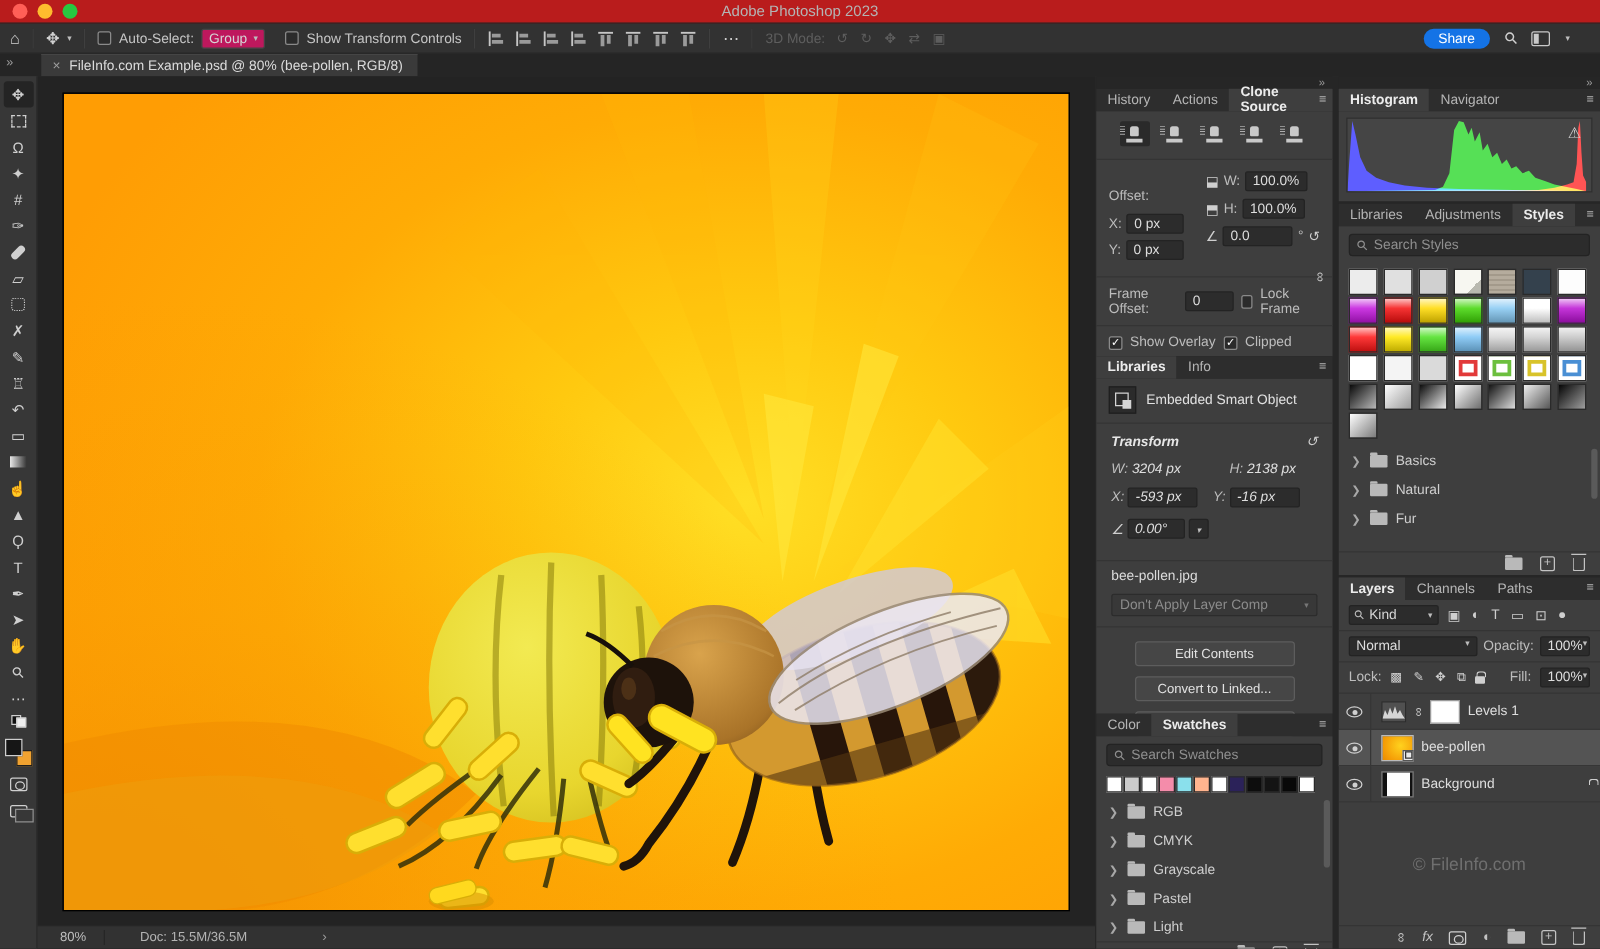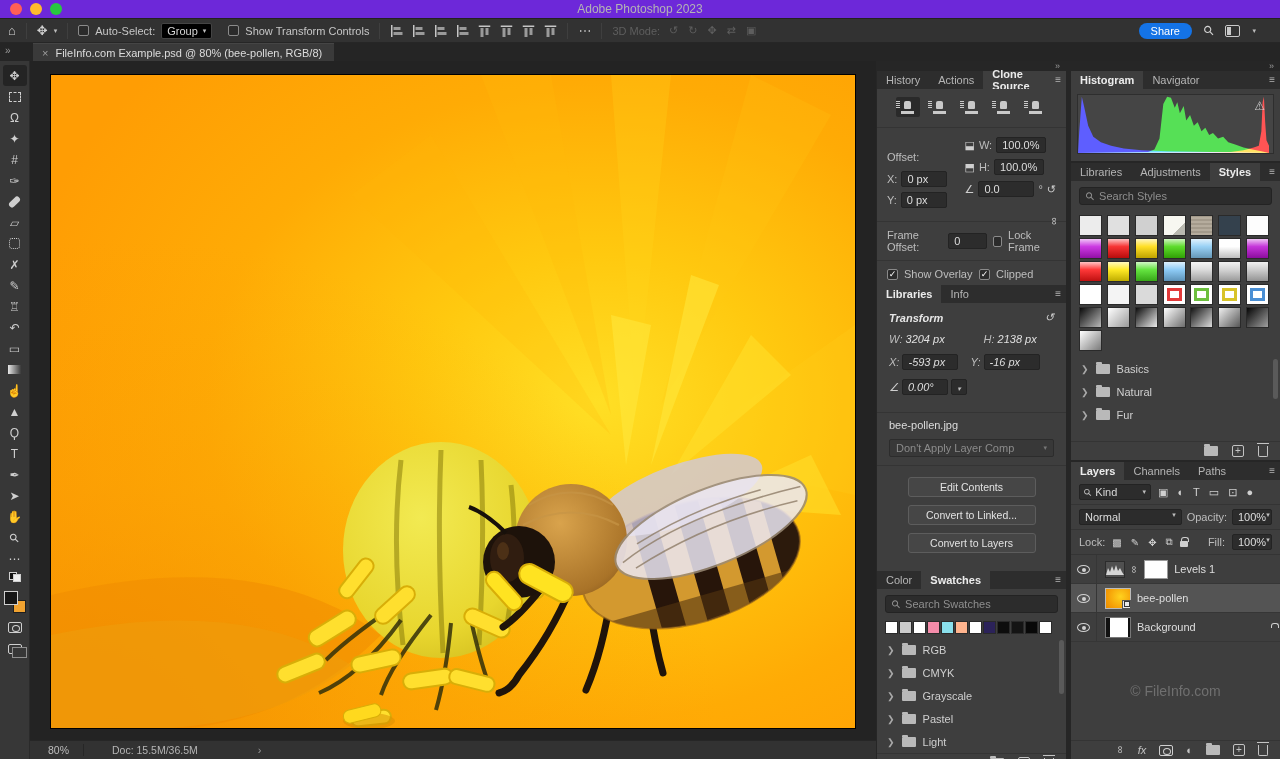--- a/index.html
+++ b/index.html
@@ -2,36 +2,36 @@
 <html><head>
 <meta charset="utf-8">
 <style>
   * { margin:0; padding:0; box-sizing:border-box; -webkit-font-smoothing:antialiased; }
   html,body { background:#1a1a1a; }
   #app { position:relative; width:1280px; height:759px; background:#323232;
          font-family:"Liberation Sans", sans-serif; font-size:11px; color:#c8c8c8;
          overflow:hidden; user-select:none; }
 
   
-  .titlebar { height:19px; background:#6d28d9; display:flex; align-items:center;
+  .titlebar { height:19px; background:#b91c1c; display:flex; align-items:center;
               border-bottom:1px solid #222; position:relative; }
   .lights { display:flex; gap:8px; margin-left:10px; }
   .light { width:12px; height:12px; border-radius:50%; }
   .titlebar .title { position:absolute; left:0; right:0; text-align:center;
                      color:#b4b4b4; font-size:12px; pointer-events:none; }
 
   
   .optionsbar { height:24px; background:#323232; border-bottom:1px solid #262626;
                 display:flex; align-items:center; gap:6px; padding:0 8px; position:relative; }
   .ob-sep { width:1px; height:16px; background:#252525; border-right:1px solid #3f3f3f; margin:0 4px; }
   .ob-icon { color:#d0d0d0; font-size:13px; line-height:1; }
   .chk { width:11px; height:11px; border:1px solid #8a8a8a; border-radius:2px; background:#2b2b2b;
          display:inline-flex; align-items:center; justify-content:center; color:#fff; font-size:9px; }
   .ob-label { color:#c6c6c6; }
-  .dropdown { background:#000000; border:1px solid #444; border-radius:2px; padding:1px 5px;
+  .dropdown { background:#be185d; border:1px solid #444; border-radius:2px; padding:1px 5px;
               color:#d6d6d6; display:inline-flex; align-items:center; gap:5px; }
   .dd-caret { font-size:7px; color:#bdbdbd; }
   .align-icons { display:flex; align-items:center; gap:9px; }
   .align-icons svg { display:block; }
   .dim { color:#5e5e5e; }
   .mode3d { display:flex; align-items:center; gap:9px; color:#5e5e5e; }
   .share-wrap { position:absolute; right:24px; display:flex; align-items:center; gap:12px; }
   .share-btn { background:#1473e6; color:#fff; border-radius:10px; padding:2px 12px; font-size:11px; }
   .search-glyph { display:inline-block; transform:rotate(-45deg); font-size:13px; color:#d0d0d0; }
   .ws-icon { width:15px; height:12px; border:1px solid #c9c9c9; border-radius:2px; position:relative; }
@@ -639,20 +639,24 @@
           </div>
         </div>
 
         <div style="height:2px"></div>
         <div class="tabstrip">
             <div class="ptab active">Libraries</div>
             <div class="ptab">Info</div>
             <span class="pmenu">≡</span>
           </div>
         <div class="panel" style="height:268px">
+          <div class="prop-head">
+            <span class="so-icon"></span>
+            <span style="color:#e2e2e2">Embedded Smart Object</span>
+          </div>
           <div class="prop-body">
             <div class="tr-row" style="justify-content:space-between">
               <b style="color:#e6e6e6">Transform</b>
               <span class="lf-ic">↺</span>
             </div>
             <div class="tr-row">
               <span class="plabel">W:</span>&nbsp;
               <span style="color:#e0e0e0;width:64px">3204 px</span>
               <span class="plabel" style="margin-left:14px">H:</span>&nbsp;
               <span style="color:#e0e0e0">2138 px</span>

